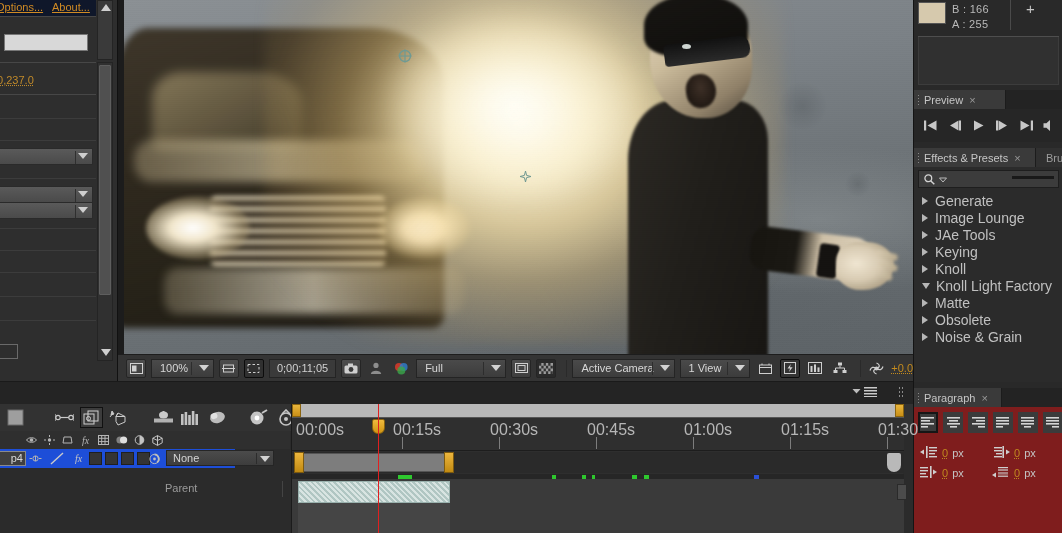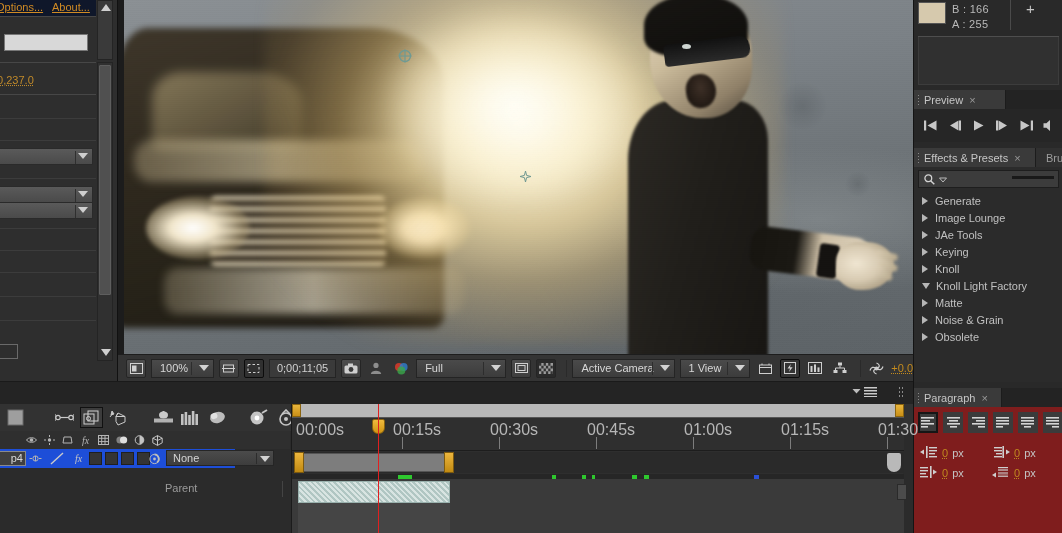--- a/index.html
+++ b/index.html
@@ -146,21 +146,21 @@
      background-image:radial-gradient(#888 40%, transparent 41%); background-size:3px 3px; }
   .tab-inactive { background:#303030; color:#9d9d9d; }
   #transport { position:absolute; left:0; top:22px; width:149px; height:28px; display:flex; align-items:center; justify-content:space-around; padding:0 4px; }
   .tp { color:#c7c7c7; }
 
   
   #fx-panel { position:absolute; left:0; top:148px; width:149px; height:234px; background:#2b2b2b; }
   #fx-search { position:absolute; left:4px; top:22px; width:141px; height:18px; background:#3c3c3c; border:1px solid #1e1e1e; display:flex; align-items:center; padding:0 5px; }
   #fx-search-line { position:absolute; right:4px; top:5px; width:42px; height:3px; background:#191919; }
   #fx-list { position:absolute; left:0; top:44px; width:149px; height:186px; }
-  .fx-row { height:17px; display:flex; align-items:center; padding-left:8px; color:#c0c0c0; font-size:11px; }
+  .fx-row { height:17px; display:flex; align-items:center; padding-left:8px; color:#c0c0c0; font-size:14px; }
   .fx-row .tri { width:0;height:0;border-top:4px solid transparent;border-bottom:4px solid transparent;border-left:6px solid #b6b6b6; margin-right:7px; }
   .fx-row .tri-open { width:0;height:0;border-left:4px solid transparent;border-right:4px solid transparent;border-top:6px solid #b6b6b6; margin-right:6px; }
   .fx-item { height:17px; display:flex; align-items:center; padding-left:26px; }
   .fx-item .bitbadge { width:14px; height:12px; background:#d8d8d8; color:#222; font-size:7px; display:flex; align-items:center; justify-content:center; border:1px solid #888; border-radius:2px; margin-right:5px; font-family:"Liberation Mono", monospace; }
   .fx-item .sel { background:#c6c6c6; color:#1c1c1c; padding:0 22px 1px 4px; font-size:11px; }
 
   
   #para-panel { position:absolute; left:0; top:388px; width:149px; height:145px; background:#7f1d1d; }
   #align-row { position:absolute; left:4px; top:24px; width:145px; height:24px; display:flex; gap:5px; }
   .align-btn { width:21px; height:21px; background:#3b3b3b; display:flex; align-items:center; justify-content:center; }
@@ -541,25 +541,25 @@
       <div class="fx-row">
           <span class="tri-open"></span>
           <span>Knoll Light Factory</span>
         </div>
       <div class="fx-row">
           <span class="tri"></span>
           <span>Matte</span>
         </div>
       <div class="fx-row">
           <span class="tri"></span>
-          <span>Noise &amp; Grain</span>
+          <span>Obsolete</span>
         </div>
       <div class="fx-row">
           <span class="tri"></span>
-          <span>Obsolete</span>
+          <span>Noise &amp; Grain</span>
         </div>
     </div>
   </div>
 
   <div id="para-panel">
     <div class="panel-tabbar">
       <div class="tab" style="left:0; width:88px;">
         <span class="grip"></span>
         <span>Paragraph</span>
         <span class="close">×</span>

